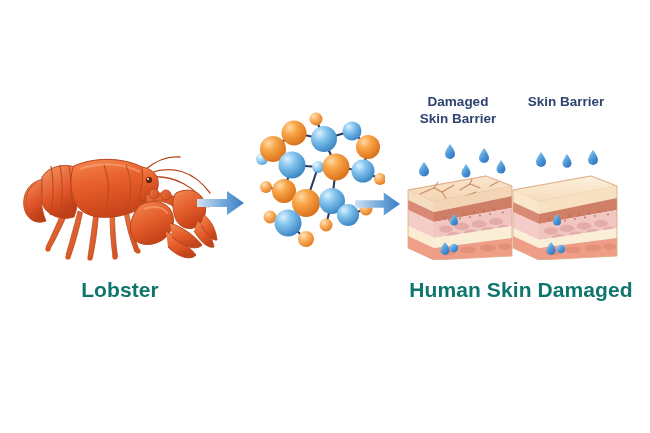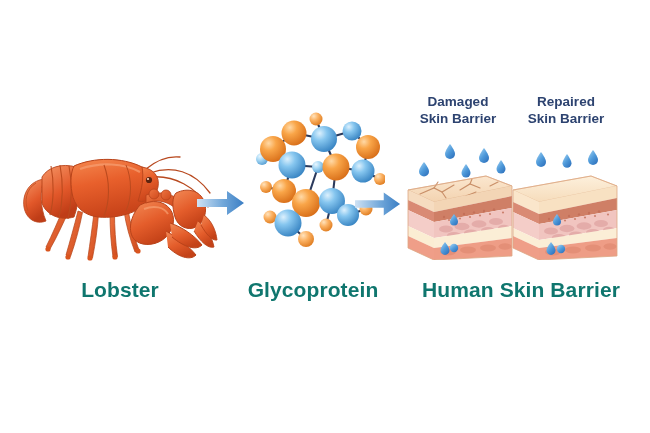--- a/index.html
+++ b/index.html
@@ -415,23 +415,21 @@
       <path d="M4 48 L82 34 L108 44 L108 114 L30 118 L4 106 Z" fill="none" stroke="#dda784" stroke-width="0.8"></path>
     </svg>
   </div>
 
   <div class="label-sub" style="left:398px;top:93px;width:120px;">
     <div>Damaged</div>
     <div>Skin Barrier</div>
   </div>
 
   <div class="label-sub" style="left:506px;top:93px;width:120px;">
-    <div>Repaired</div>
     <div>Skin Barrier</div>
   </div>
 
   <div class="label-main" style="left:40px;top:278px;width:160px;">Lobster</div>
 
-  <div class="label-main" style="left:228px;top:278px;width:170px;">Glycoprotein</div>
-
-  <div class="label-main" style="left:406px;top:278px;width:230px;">Human Skin Barrier</div>
+
+  <div class="label-main" style="left:406px;top:278px;width:230px;">Human Skin Damaged</div>
 
 </div>
 
 </body></html>

